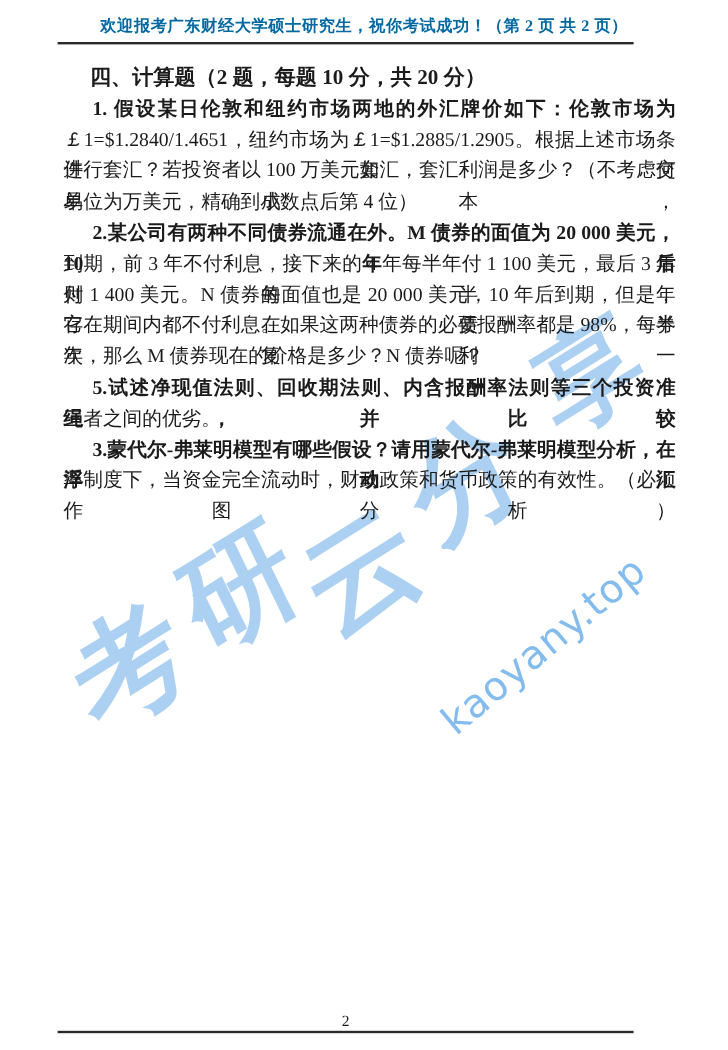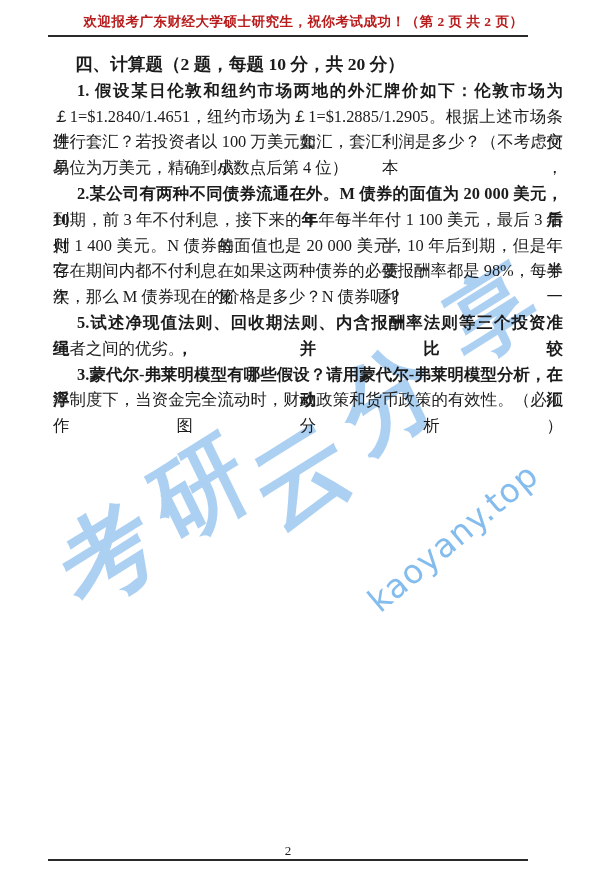--- a/index.html
+++ b/index.html
@@ -10,21 +10,21 @@
     font-family: "Liberation Serif", "DejaVu Serif", serif;
     color: #1b1b1b;
   }
   .page { position: absolute; inset: 0; background: #ffffff; }
 
   
   .page-header {
     position: absolute; top: 13px; left: 0; right: 0;
     text-align: center;
     font-size: 13.5px; font-weight: bold;
-    color: #b91c1c; letter-spacing: 0.5px;
+    color: #0369a1; letter-spacing: 0.5px;
     z-index: 3;
   }
   .header-rule {
     position: absolute; top: 35px; left: 48px; width: 480px; height: 2px;
     background: #2b2b2b; z-index: 3;
   }
 
   
   .watermark { position: absolute; inset: 0; z-index: 1; pointer-events: none; }
   .wm-char {

